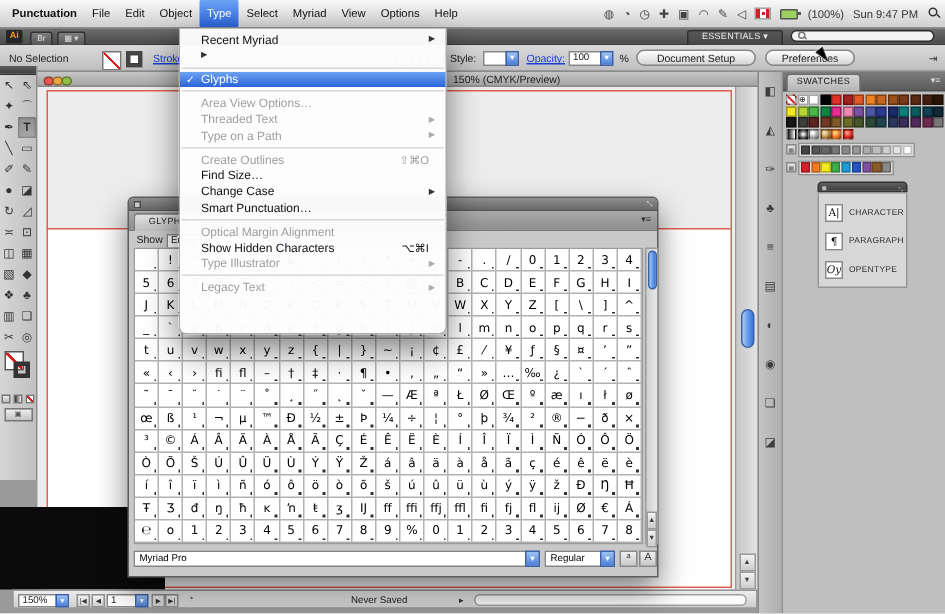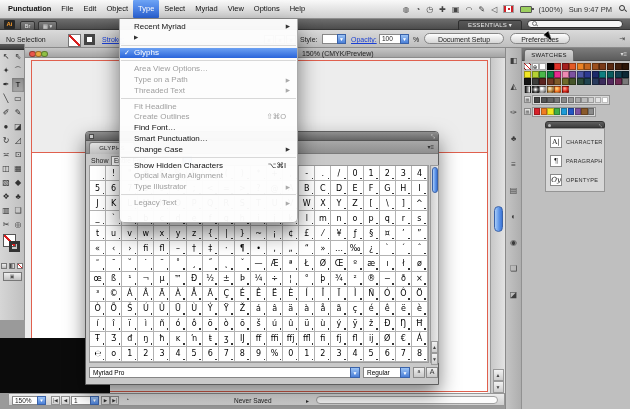--- a/index.html
+++ b/index.html
@@ -613,60 +613,56 @@
         <span class="chk">✓</span>
         <span class="lbl">Glyphs</span>
       </div>
       <div class="msep"></div>
       <div class="mi dis">
         <span class="chk"></span>
         <span class="lbl">Area View Options…</span>
       </div>
       <div class="mi dis">
         <span class="chk"></span>
+        <span class="lbl">Threaded Text</span>
+        <span class="sub">▶</span>
+      </div>
+      <div class="mi dis">
+        <span class="chk"></span>
         <span class="lbl">Type on a Path</span>
         <span class="sub">▶</span>
       </div>
-      <div class="mi dis">
-        <span class="chk"></span>
-        <span class="lbl">Threaded Text</span>
-        <span class="sub">▶</span>
-      </div>
       <div class="msep"></div>
       <div class="mi dis">
         <span class="chk"></span>
-        <span class="lbl">Fit Headline</span>
-      </div>
-      <div class="mi dis">
-        <span class="chk"></span>
         <span class="lbl">Create Outlines</span>
         <span class="sc">⇧⌘O</span>
       </div>
       <div class="mi">
         <span class="chk"></span>
-        <span class="lbl">Find Font…</span>
-      </div>
-      <div class="mi">
-        <span class="chk"></span>
-        <span class="lbl">Smart Punctuation…</span>
+        <span class="lbl">Find Size…</span>
       </div>
       <div class="mi">
         <span class="chk"></span>
         <span class="lbl">Change Case</span>
         <span class="sub">▶</span>
       </div>
+      <div class="mi">
+        <span class="chk"></span>
+        <span class="lbl">Smart Punctuation…</span>
+      </div>
       <div class="msep"></div>
+      <div class="mi dis">
+        <span class="chk"></span>
+        <span class="lbl">Optical Margin Alignment</span>
+      </div>
       <div class="mi">
         <span class="chk"></span>
         <span class="lbl">Show Hidden Characters</span>
         <span class="sc">⌥⌘I</span>
-      </div>
-      <div class="mi dis">
-        <span class="chk"></span>
-        <span class="lbl">Optical Margin Alignment</span>
       </div>
       <div class="mi dis">
         <span class="chk"></span>
         <span class="lbl">Type Illustrator</span>
         <span class="sub">▶</span>
       </div>
       <div class="msep"></div>
       <div class="mi dis">
         <span class="chk"></span>
         <span class="lbl">Legacy Text</span>

